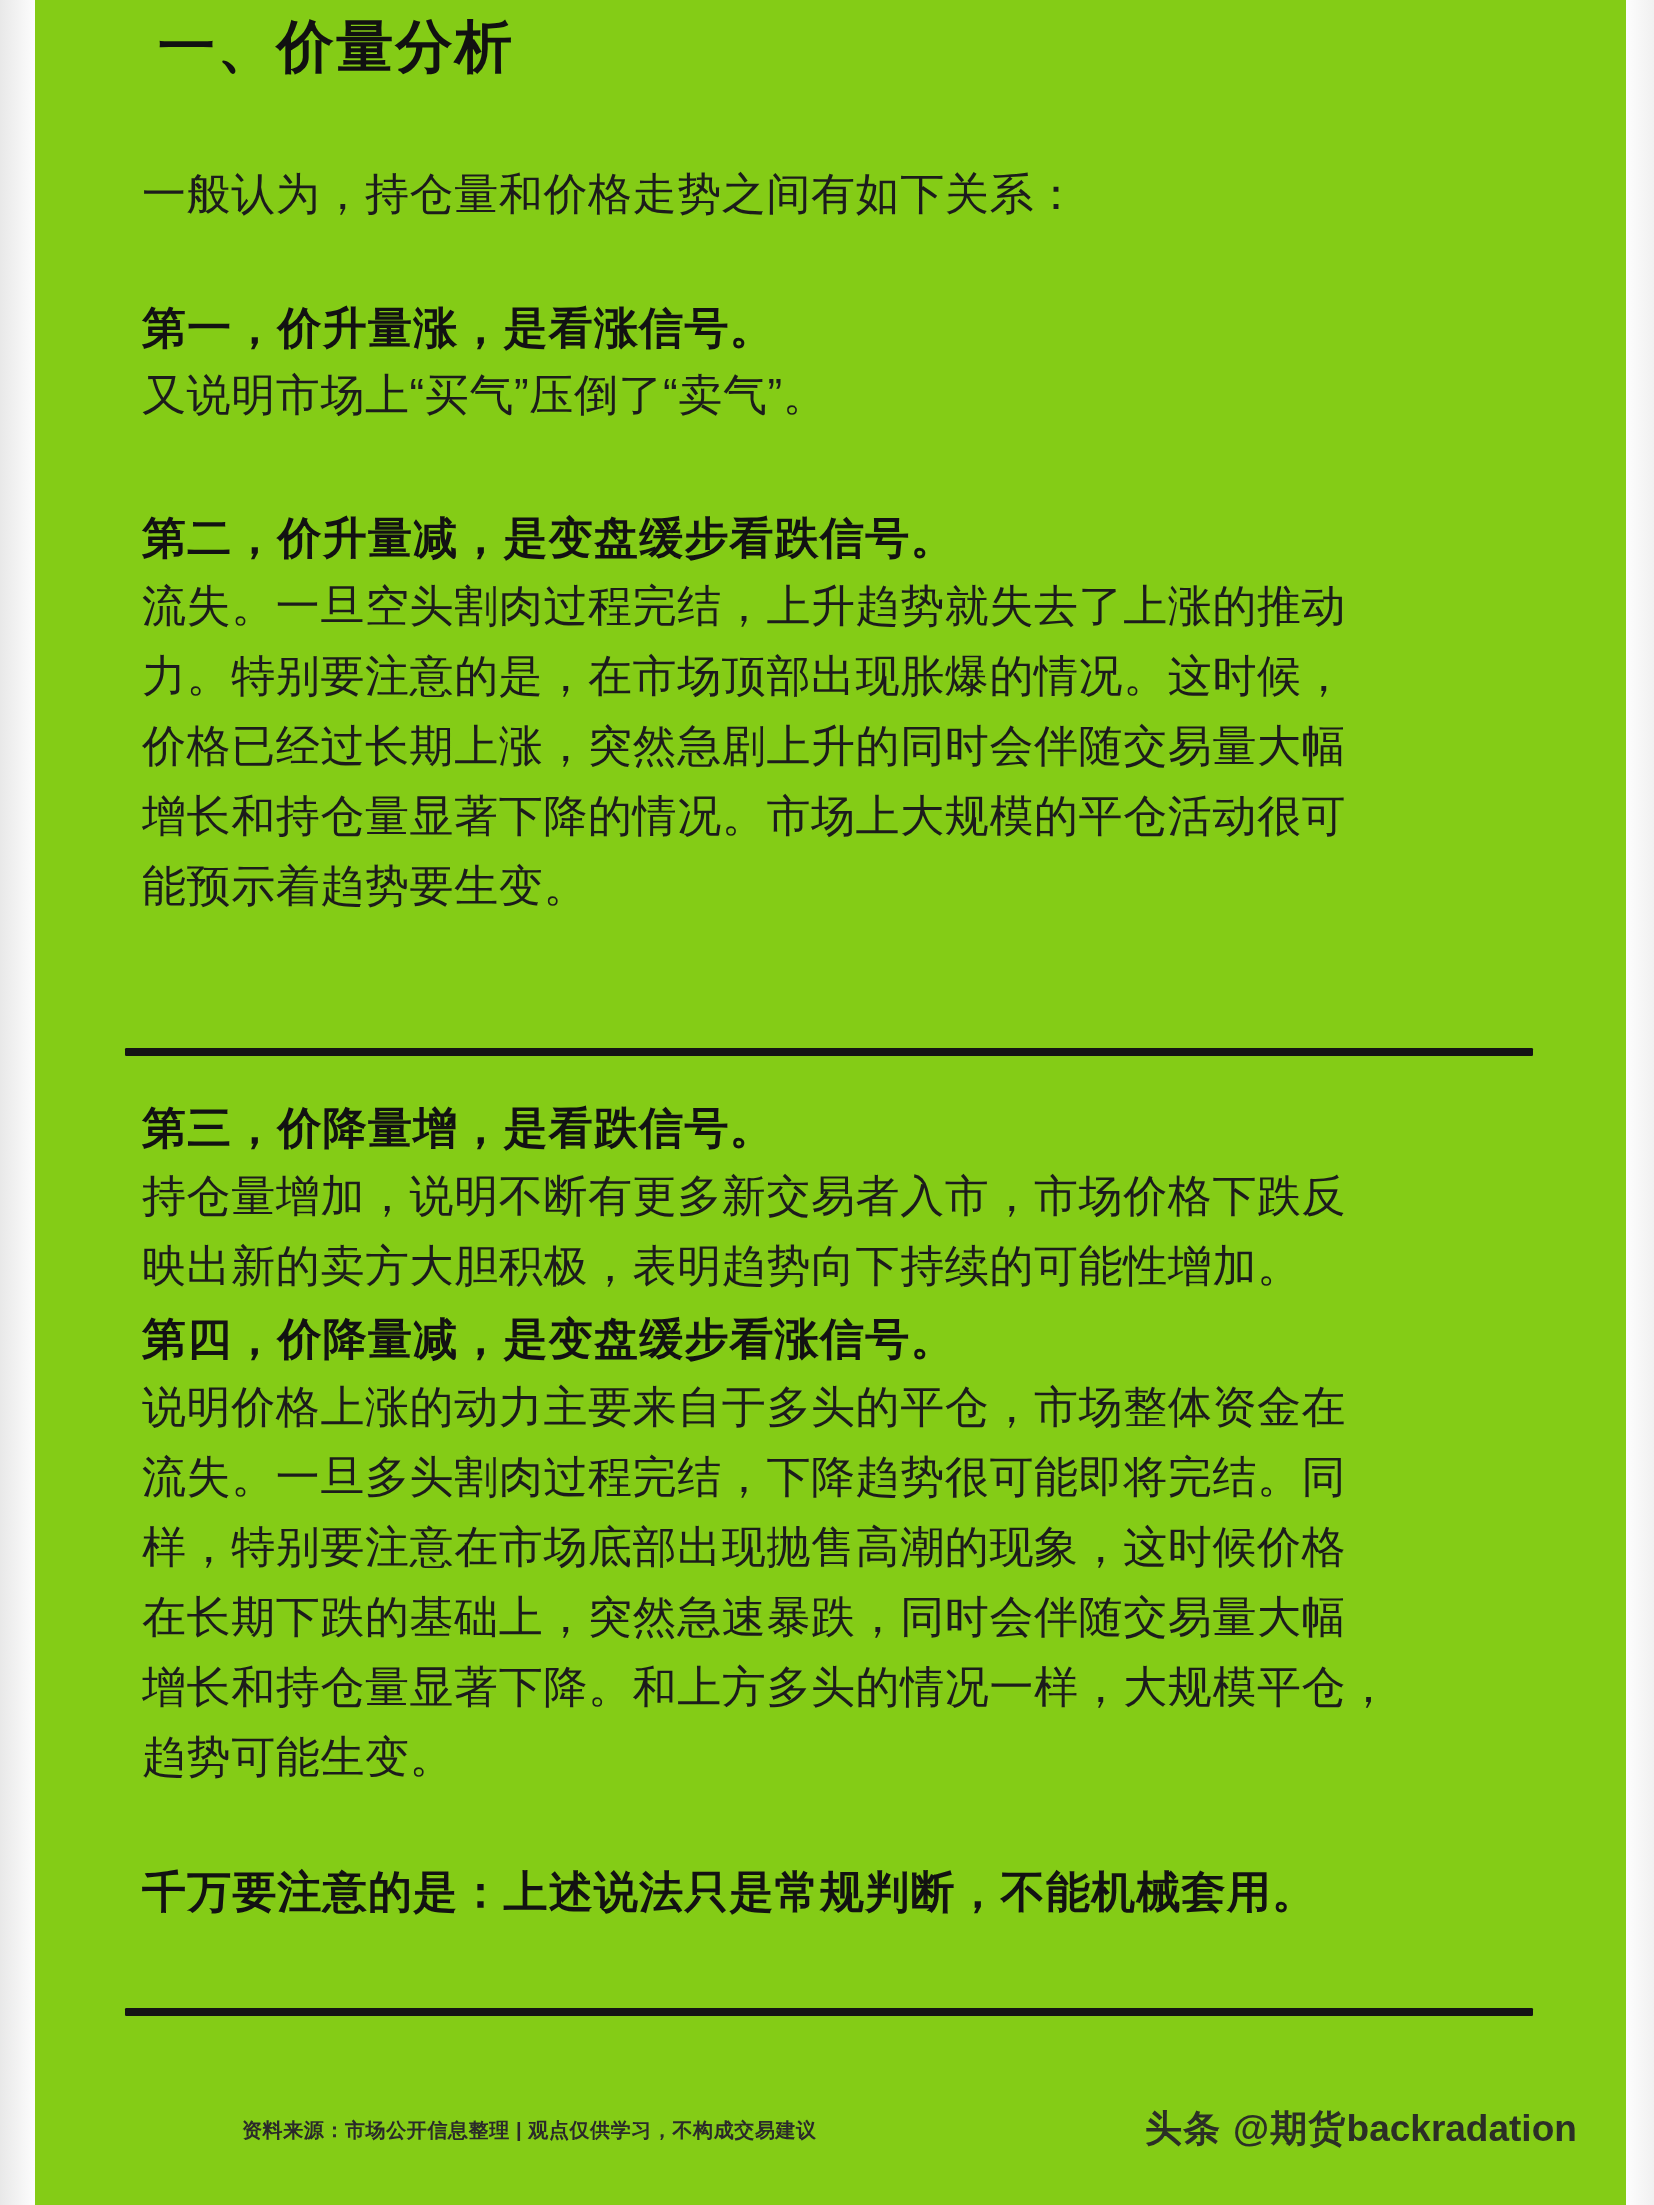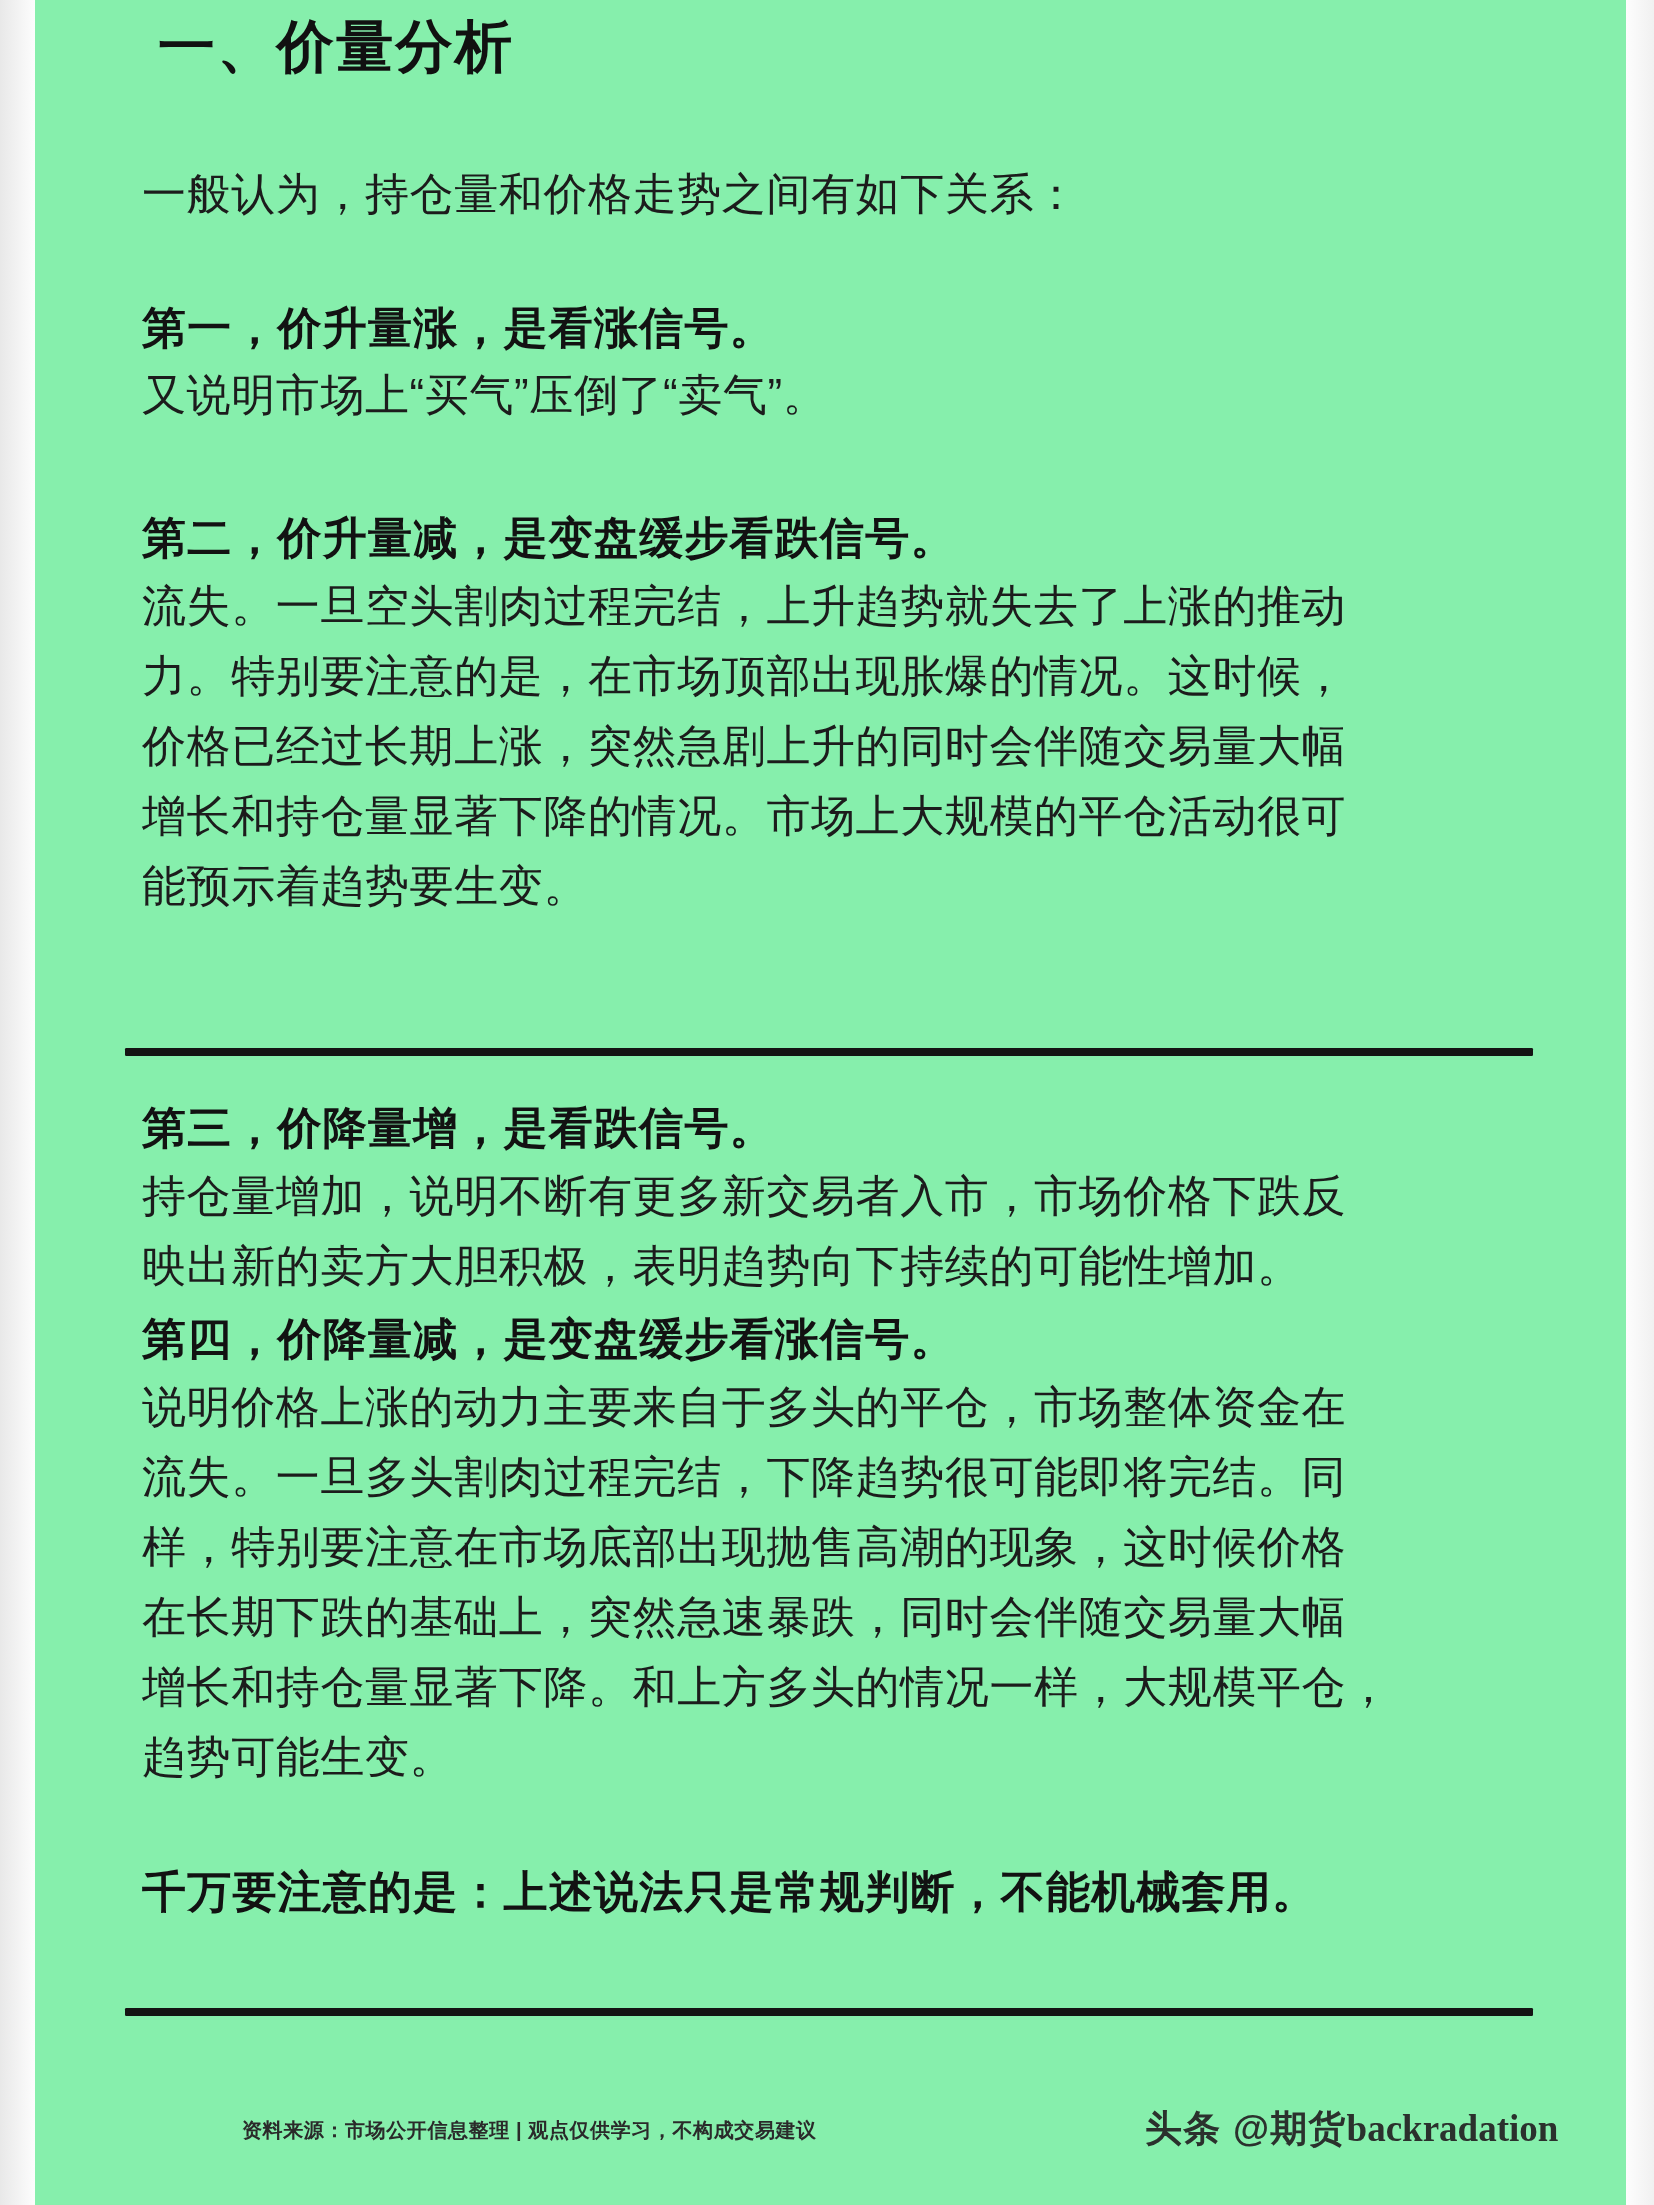--- a/index.html
+++ b/index.html
@@ -15,21 +15,21 @@
     color: #1a1a1a;
     position: relative;
     overflow: hidden;
     -webkit-font-smoothing: antialiased;
   }
 
   
   .page {
     position: absolute;
     inset: 0;
-    background: #86efac;
+    background: #84cc16;
   }
   .edge-left {
     position: absolute;
     left: 0; top: 0; bottom: 0;
     width: 35px;
     background: linear-gradient(to right, #e8e8e8, #fdfdfd);
     pointer-events: none;
   }
   .edge-right {
     position: absolute;
@@ -106,21 +106,21 @@
     left: 1109px;
     top: 2104px;
     font-size: 37px;
     font-weight: 700;
     color: #272727;
     letter-spacing: 0px;
     white-space: nowrap;
     opacity: .95;
   }
   .watermark .wm-cn { letter-spacing: 1.2px; margin-left: 36px; }
-  .watermark .wm-en { font-family: Liberation Serif, serif; }
+  .watermark .wm-en { font-family: Liberation Sans, sans-serif; }
 </style>
 </head>
 <body>
 
 <div class="page">
   <div class="edge-left"></div>
   <div class="edge-right"></div>
 
   <div class="content">
 

